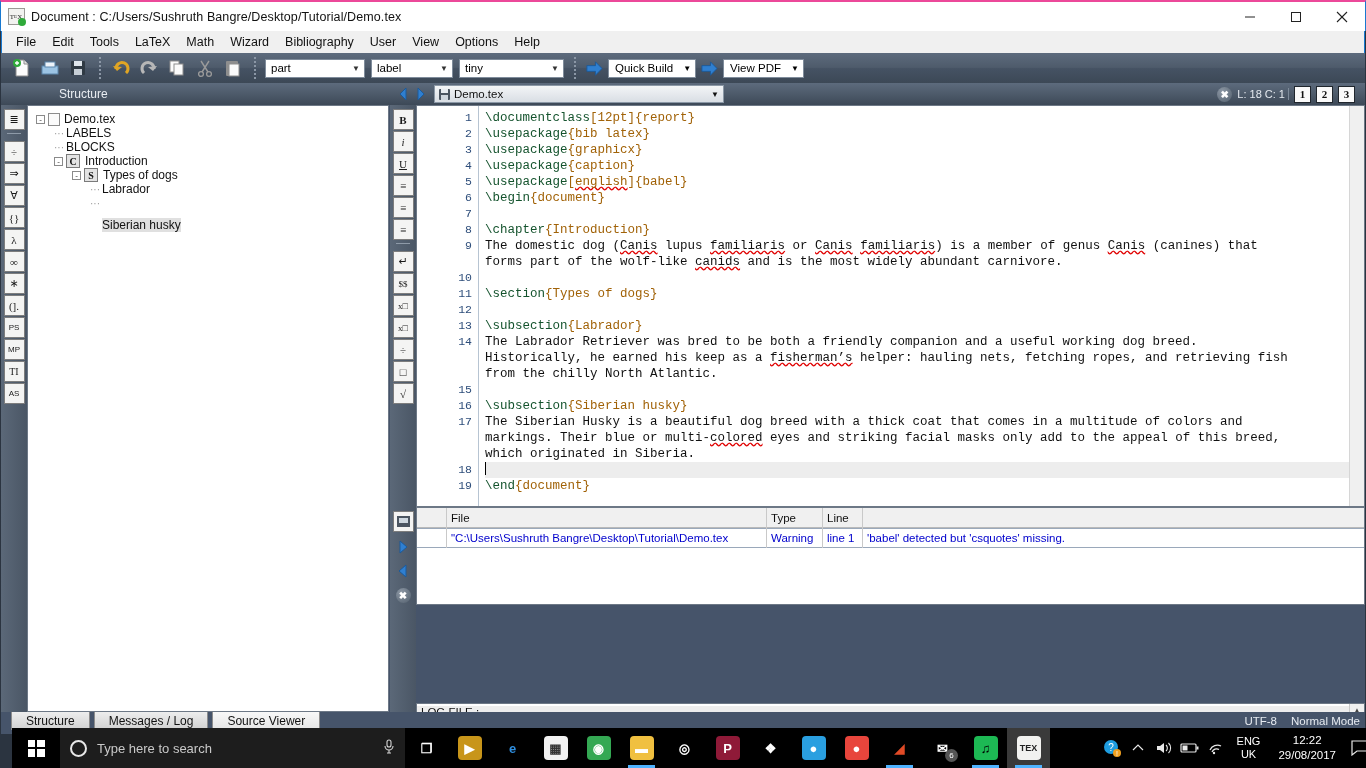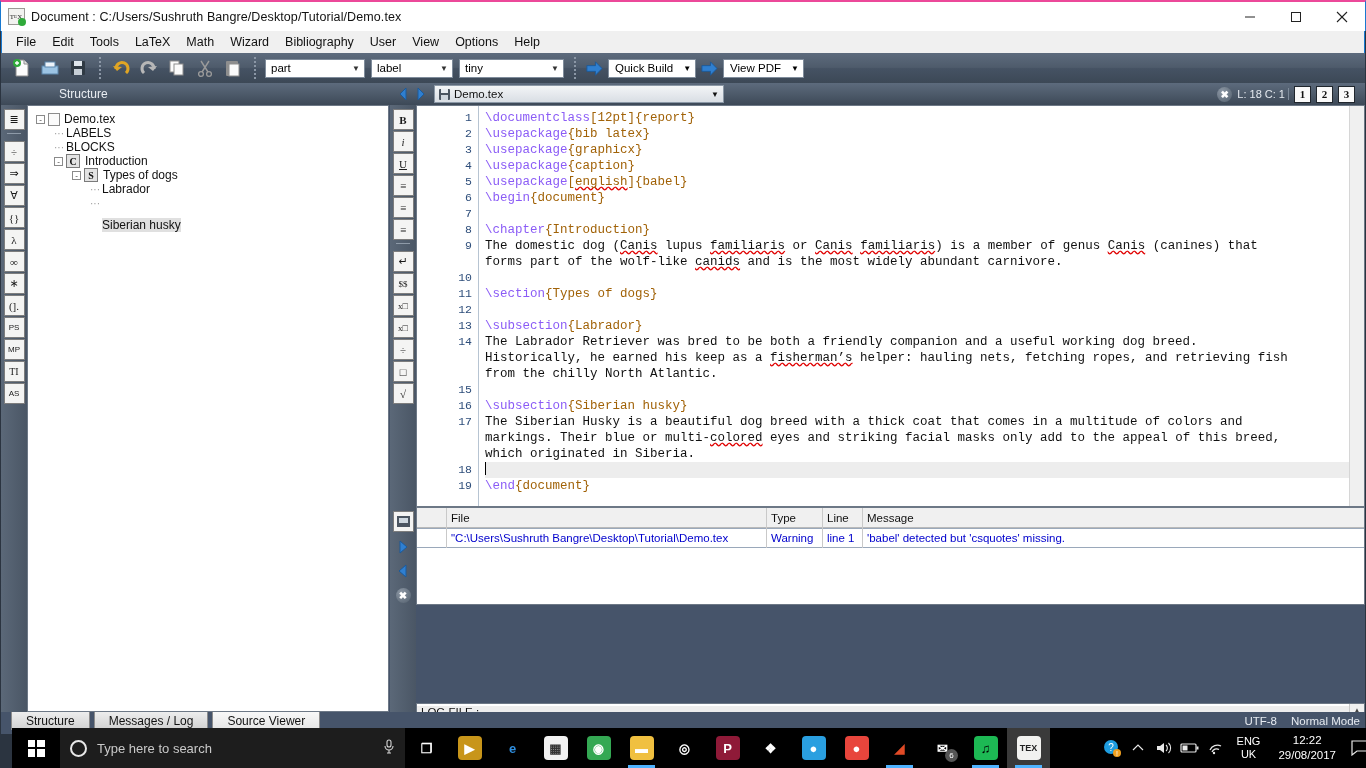--- a/index.html
+++ b/index.html
@@ -176,21 +176,21 @@
     text-align: right; padding: 4px 6px 0 0;
   }
   .gutter div { height: 16px; line-height: 16px; }
   .code {
     flex: 1; padding: 4px 0 0 6px;
     font-family: "Liberation Mono", monospace; font-size: 12.5px; line-height: 16px;
     color: #111; white-space: pre-wrap;
   }
   .code .ln { height: 16px; }
   .code .ln.cur { background: #ededed; }
-  .cmd { color: #8b5cf6; }
+  .cmd { color: #14532d; }
   .brc { color: #a16207; }
   .sp { text-decoration: underline; text-decoration-style: wavy; text-decoration-color: #e00000; text-decoration-skip-ink: none; }
   .caret { display: inline-block; width: 1px; height: 13px; background: #000; vertical-align: -2px; }
   .edscroll-v {
     position: absolute; right: 0; top: 0; width: 15px; height: 100%;
     background: #f0f0f0; border-left: 1px solid #d6d6d6;
   }
 
   
   .vtool-msg {
@@ -562,21 +562,20 @@
         <div class="xcircle">✖</div>
       </div>
     </div>
 
     <div class="msgtbl">
       <div class="msgrow msghead">
         <div class="mc" style="width:30px;border-right:1px solid #c9c9c9">&nbsp;</div>
         <div class="mc file">File</div>
         <div class="mc type">Type</div>
         <div class="mc line">Line</div>
-        <div class="mc msg">Message</div>
       </div>
       <div class="msgrow msgdata">
         <div class="mc" style="width:30px;border-right:1px solid #c9c9c9">&nbsp;</div>
         <div class="mc file">"C:\Users\Sushruth Bangre\Desktop\Tutorial\Demo.tex</div>
         <div class="mc type">Warning</div>
         <div class="mc line">line 1</div>
         <div class="mc msg">'babel' detected but 'csquotes' missing.</div>
       </div>
     </div>
 

